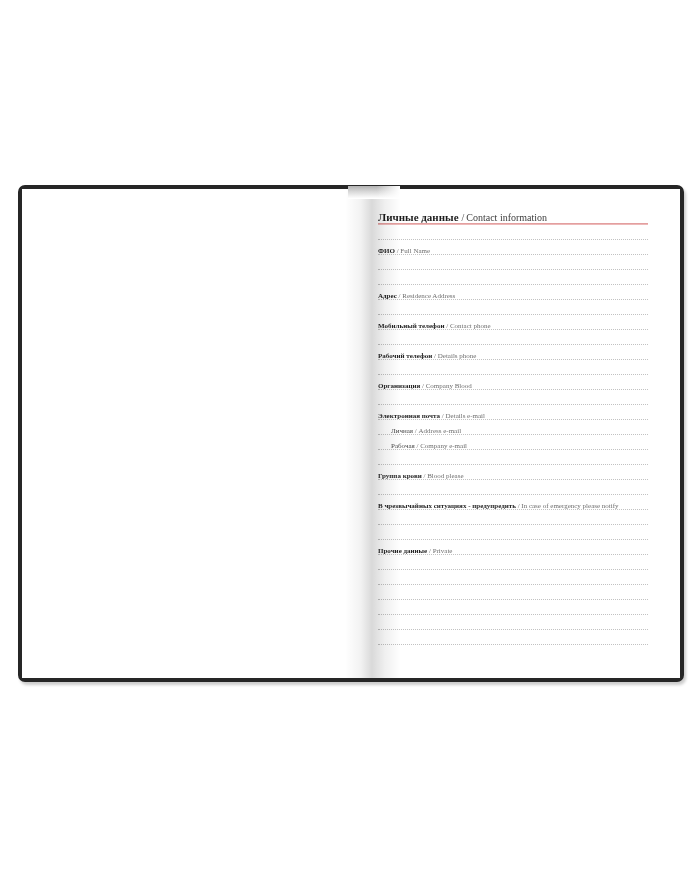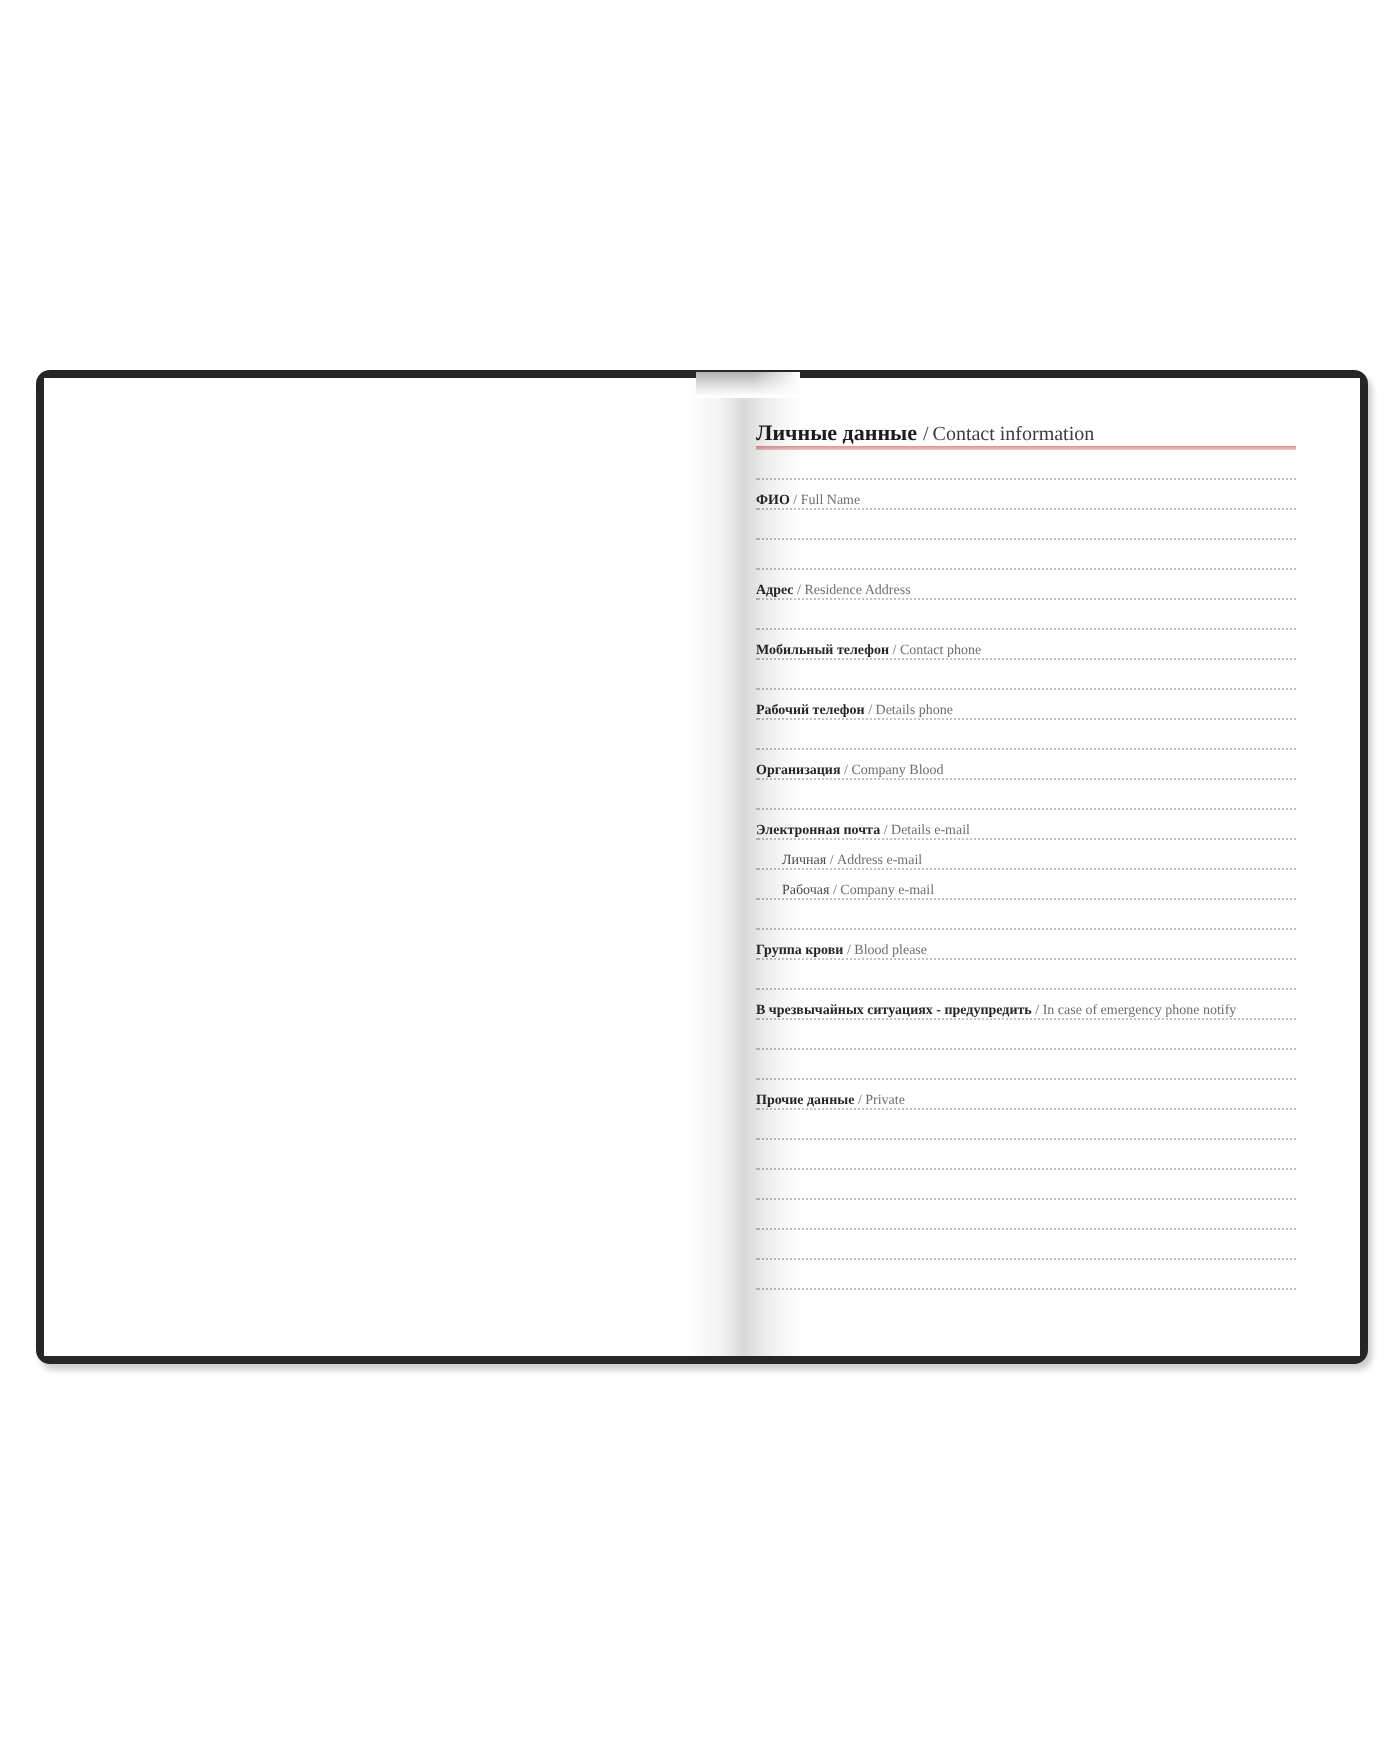--- a/index.html
+++ b/index.html
@@ -141,21 +141,21 @@
           <div class="row label"><span class="ru">Рабочий телефон</span><span class="en"> / Details phone</span></div>
           <div class="row blank"></div>
           <div class="row label"><span class="ru">Организация</span><span class="en"> / Company Blood</span></div>
           <div class="row blank"></div>
           <div class="row label"><span class="ru">Электронная почта</span><span class="en"> / Details e-mail</span></div>
           <div class="row sublabel"><span class="ru">Личная</span><span class="en"> / Address e-mail</span></div>
           <div class="row sublabel"><span class="ru">Рабочая</span><span class="en"> / Company e-mail</span></div>
           <div class="row blank"></div>
           <div class="row label"><span class="ru">Группа крови</span><span class="en"> / Blood please</span></div>
           <div class="row blank"></div>
-          <div class="row label"><span class="ru">В чрезвычайных ситуациях - предупредить</span><span class="en"> / In case of emergency phone notify</span></div>
+          <div class="row label"><span class="ru">В чрезвычайных ситуациях - предупредить</span><span class="en"> / In case of emergency please notify</span></div>
           <div class="row blank"></div>
           <div class="row blank"></div>
           <div class="row label"><span class="ru">Прочие данные</span><span class="en"> / Private</span></div>
           <div class="row blank"></div>
           <div class="row blank"></div>
           <div class="row blank"></div>
           <div class="row blank"></div>
           <div class="row blank"></div>
           <div class="row blank"></div>
         </div>

